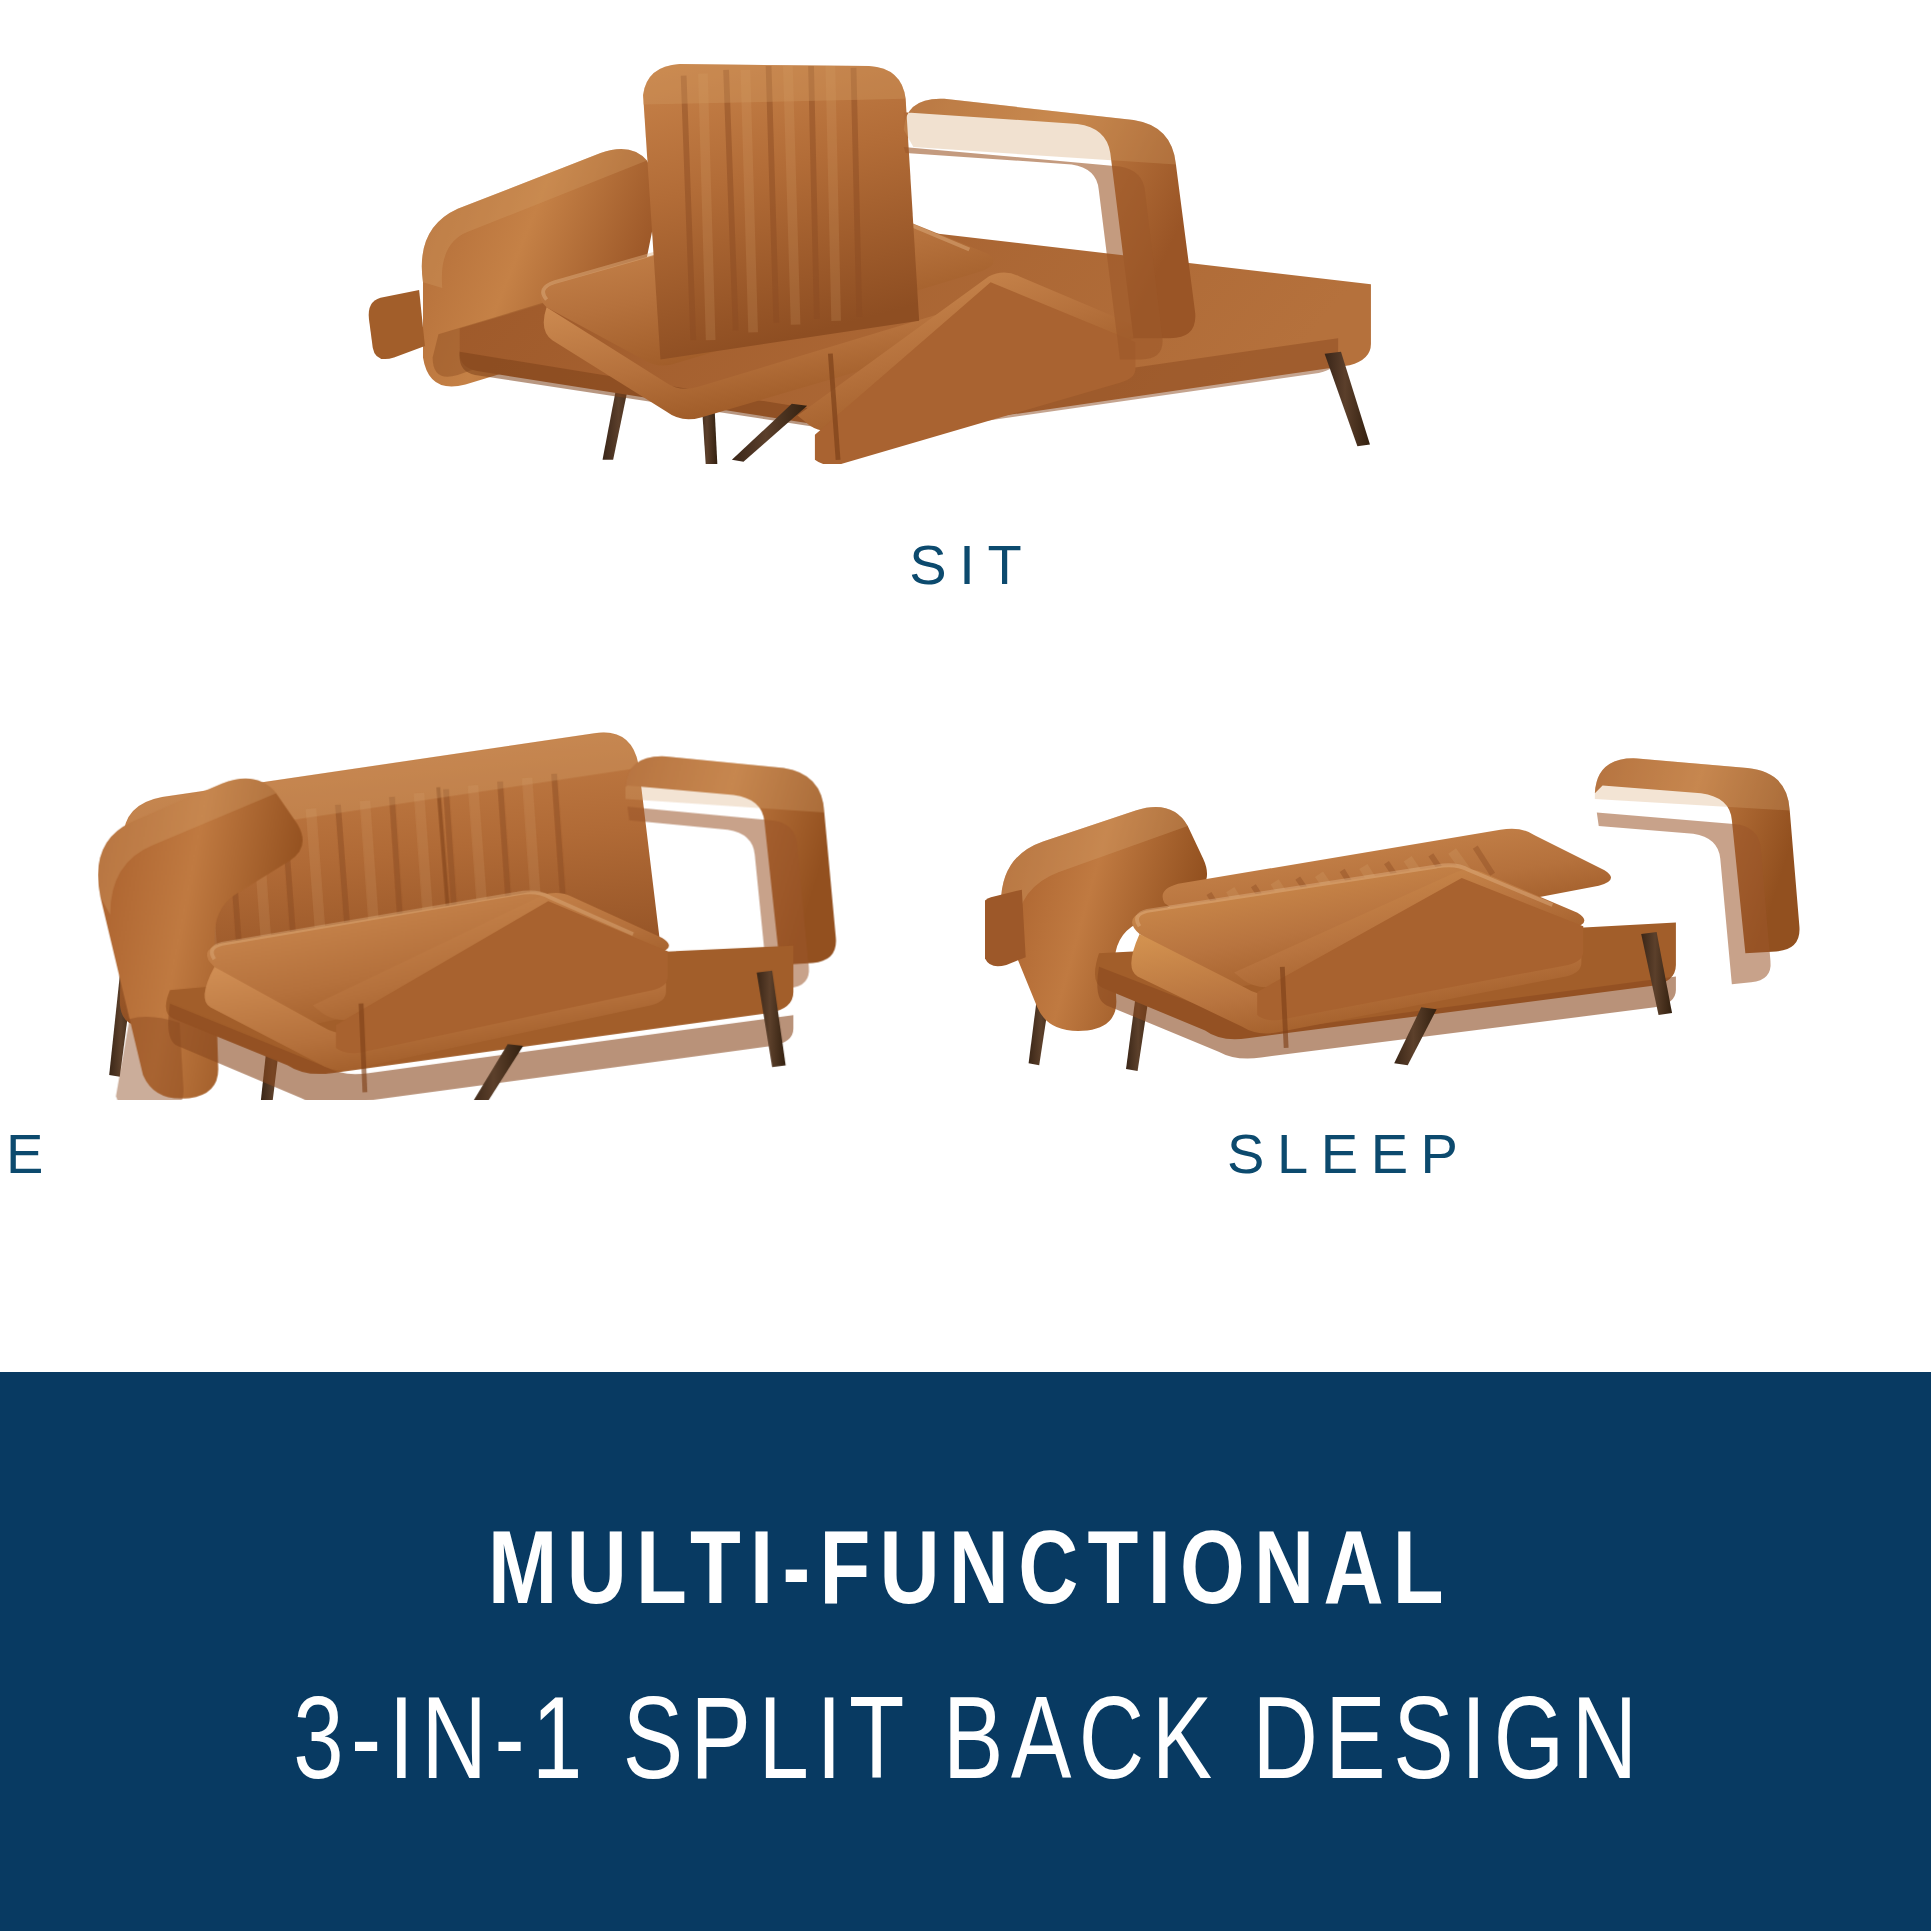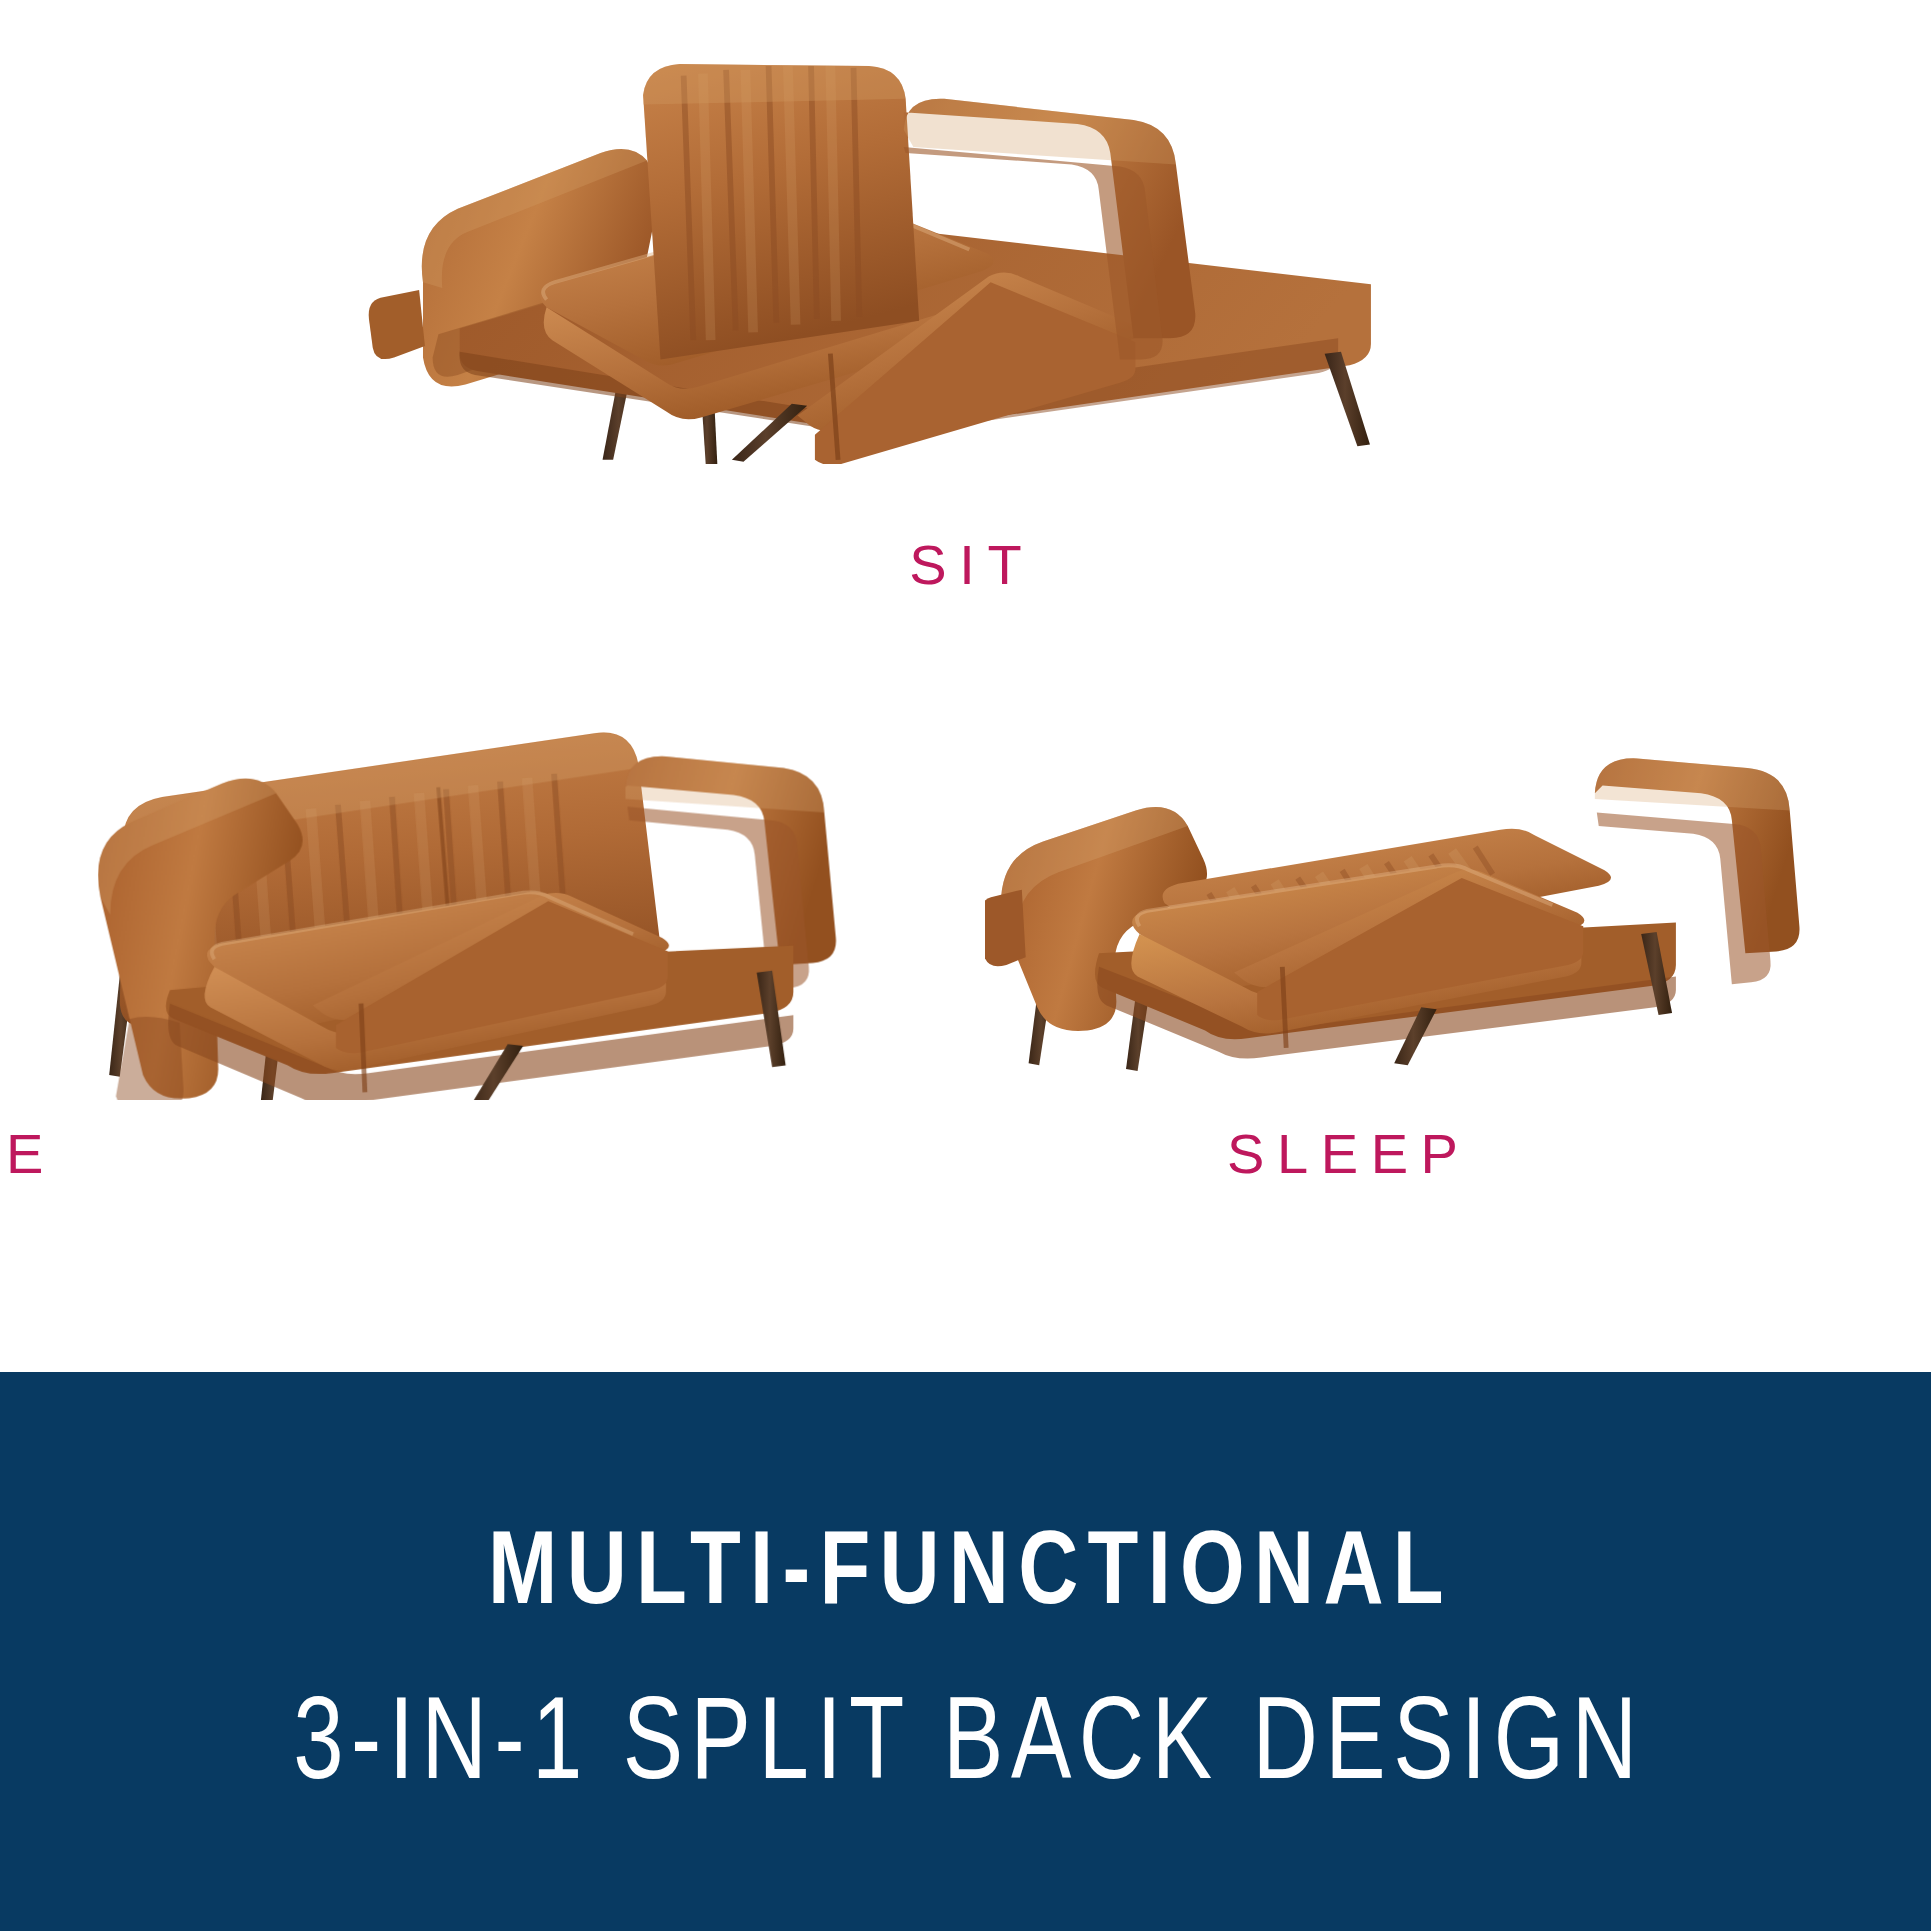--- a/index.html
+++ b/index.html
@@ -15,21 +15,21 @@
   
   .product-area{position:absolute;left:0;top:0;width:1931px;height:1360px;background:#ffffff;}
 
   .panel{position:absolute;}
   .panel .fig{position:absolute;left:0;top:0;}
 
   .caption{
     position:absolute;
     width:100%;
     text-align:center;
-    color:#be185d;
+    color:#0c4a6e;
     font-family:"Liberation Sans", sans-serif;
     font-weight:400;
     font-size:56px;
     letter-spacing:12.6px;
     text-indent:12.6px;
     line-height:1;
     white-space:nowrap;
   }
 
   

